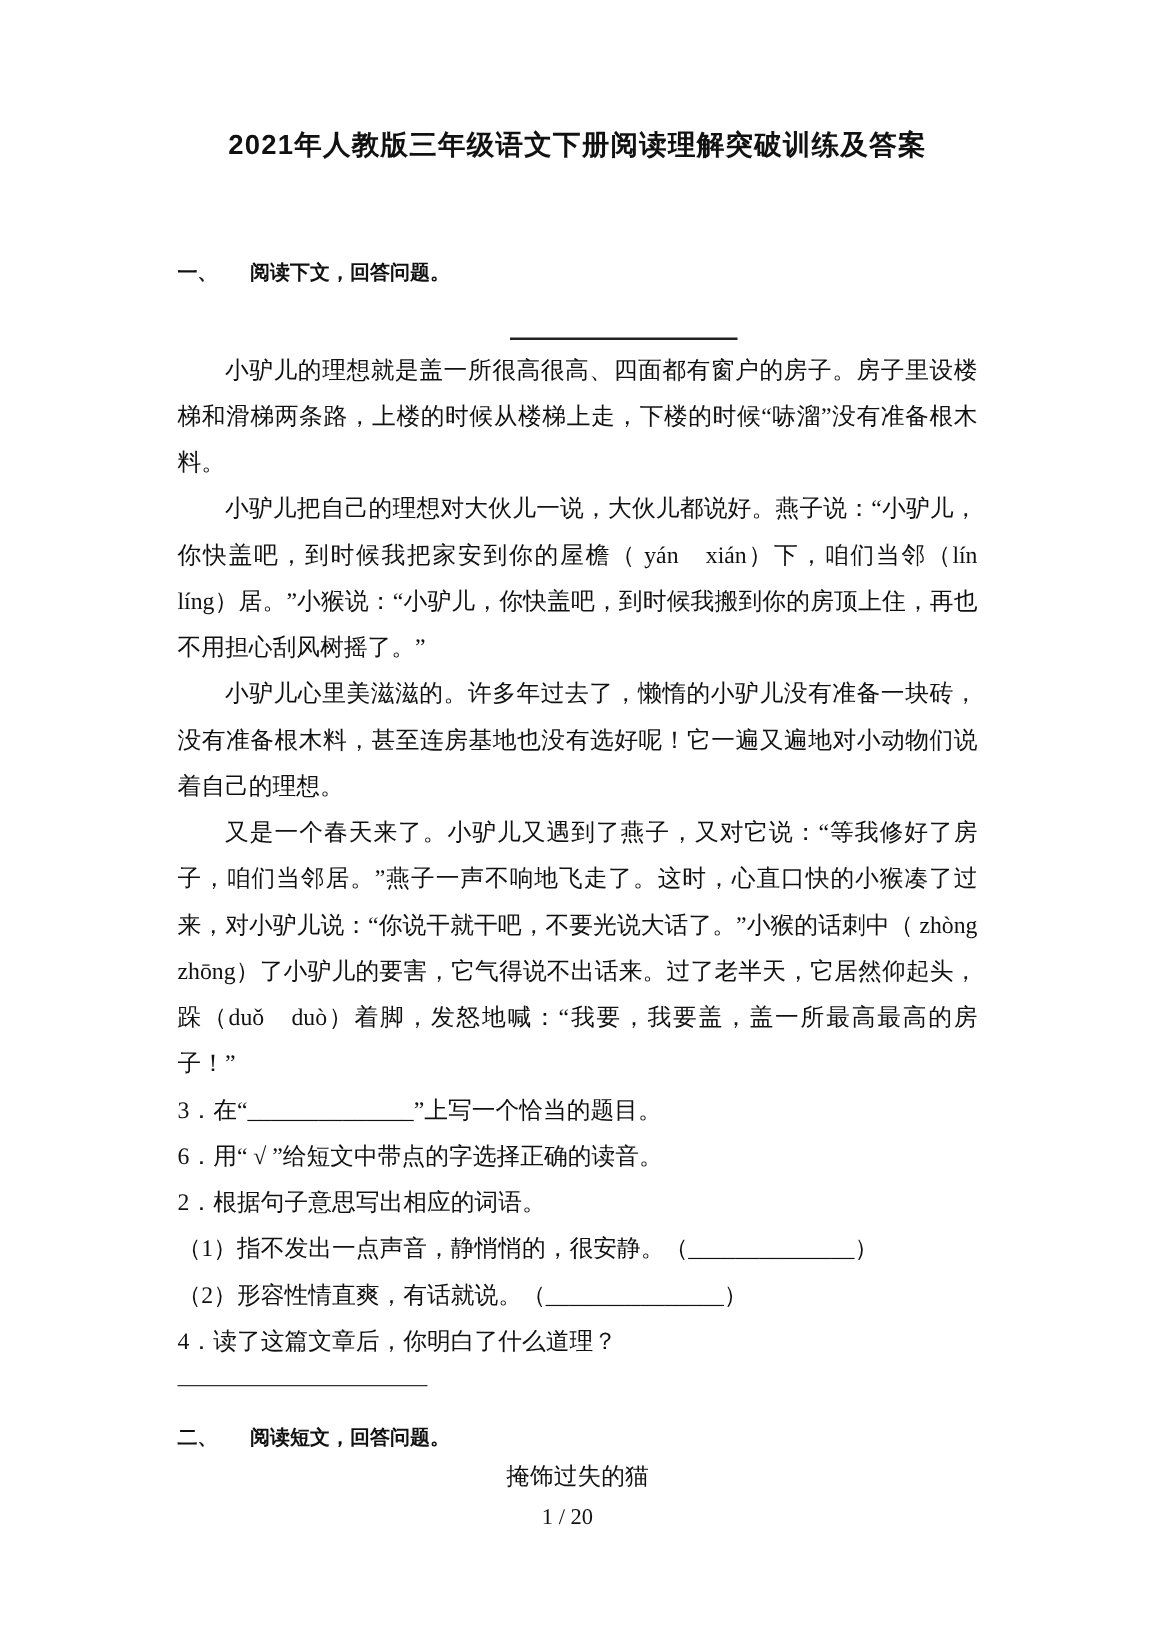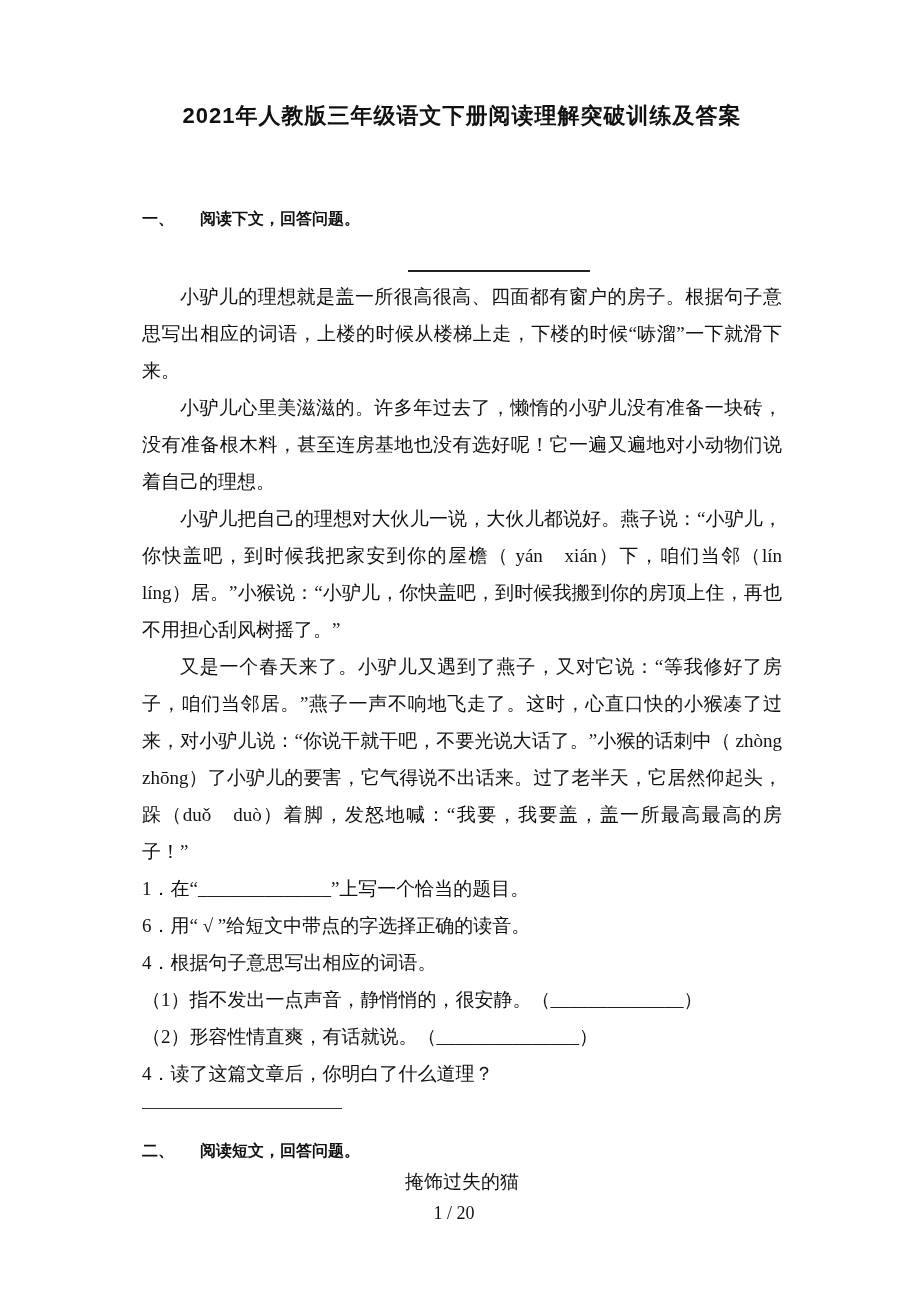--- a/index.html
+++ b/index.html
@@ -79,28 +79,28 @@
 <div class="page">
 
   <h1 class="doc-title">2021年人教版三年级语文下册阅读理解突破训练及答案</h1>
 
   <div class="section-heading">
     <span class="num">一、</span><span>阅读下文，回答问题。</span>
   </div>
 
   <div class="title-blank-line"></div>
 
-  <p class="para first">小驴儿的理想就是盖一所很高很高、四面都有窗户的房子。根据句子意思写出相应的词语，上楼的时候从楼梯上走，下楼的时候“哧溜”一下就滑下来。</p>
+  <p class="para first">小驴儿的理想就是盖一所很高很高、四面都有窗户的房子。房子里设楼梯和滑梯两条路，上楼的时候从楼梯上走，下楼的时候“哧溜”没有准备根木料。</p>
+  <p class="para">小驴儿把自己的理想对大伙儿一说，大伙儿都说好。燕子说：“小驴儿，你快盖吧，到时候我把家安到你的屋檐（ yán　xián）下，咱们当邻（lín líng）居。”小猴说：“小驴儿，你快盖吧，到时候我搬到你的房顶上住，再也不用担心刮风树摇了。”</p>
   <p class="para">小驴儿心里美滋滋的。许多年过去了，懒惰的小驴儿没有准备一块砖，没有准备根木料，甚至连房基地也没有选好呢！它一遍又遍地对小动物们说着自己的理想。</p>
-  <p class="para">小驴儿把自己的理想对大伙儿一说，大伙儿都说好。燕子说：“小驴儿，你快盖吧，到时候我把家安到你的屋檐（ yán　xián）下，咱们当邻（lín líng）居。”小猴说：“小驴儿，你快盖吧，到时候我搬到你的房顶上住，再也不用担心刮风树摇了。”</p>
   <p class="para">又是一个春天来了。小驴儿又遇到了燕子，又对它说：“等我修好了房子，咱们当邻居。”燕子一声不响地飞走了。这时，心直口快的小猴凑了过来，对小驴儿说：“你说干就干吧，不要光说大话了。”小猴的话刺中（ zhòng zhōng）了小驴儿的要害，它气得说不出话来。过了老半天，它居然仰起头，跺（duǒ　duò）着脚，发怒地喊：“我要，我要盖，盖一所最高最高的房子！”</p>
 
-  <p class="qline">1．在“______________”上写一个恰当的题目。</p>
+  <p class="qline">3．在“______________”上写一个恰当的题目。</p>
   <p class="qline">6．用“ √ ”给短文中带点的字选择正确的读音。</p>
-  <p class="qline">4．根据句子意思写出相应的词语。</p>
+  <p class="qline">2．根据句子意思写出相应的词语。</p>
   <p class="qline">（1）指不发出一点声音，静悄悄的，很安静。（______________）</p>
   <p class="qline">（2）形容性情直爽，有话就说。（_______________）</p>
   <p class="qline">4．读了这篇文章后，你明白了什么道理？</p>
 
   <div class="answer-line"></div>
 
   <div class="section-heading second">
     <span class="num">二、</span><span>阅读短文，回答问题。</span>
   </div>
 

